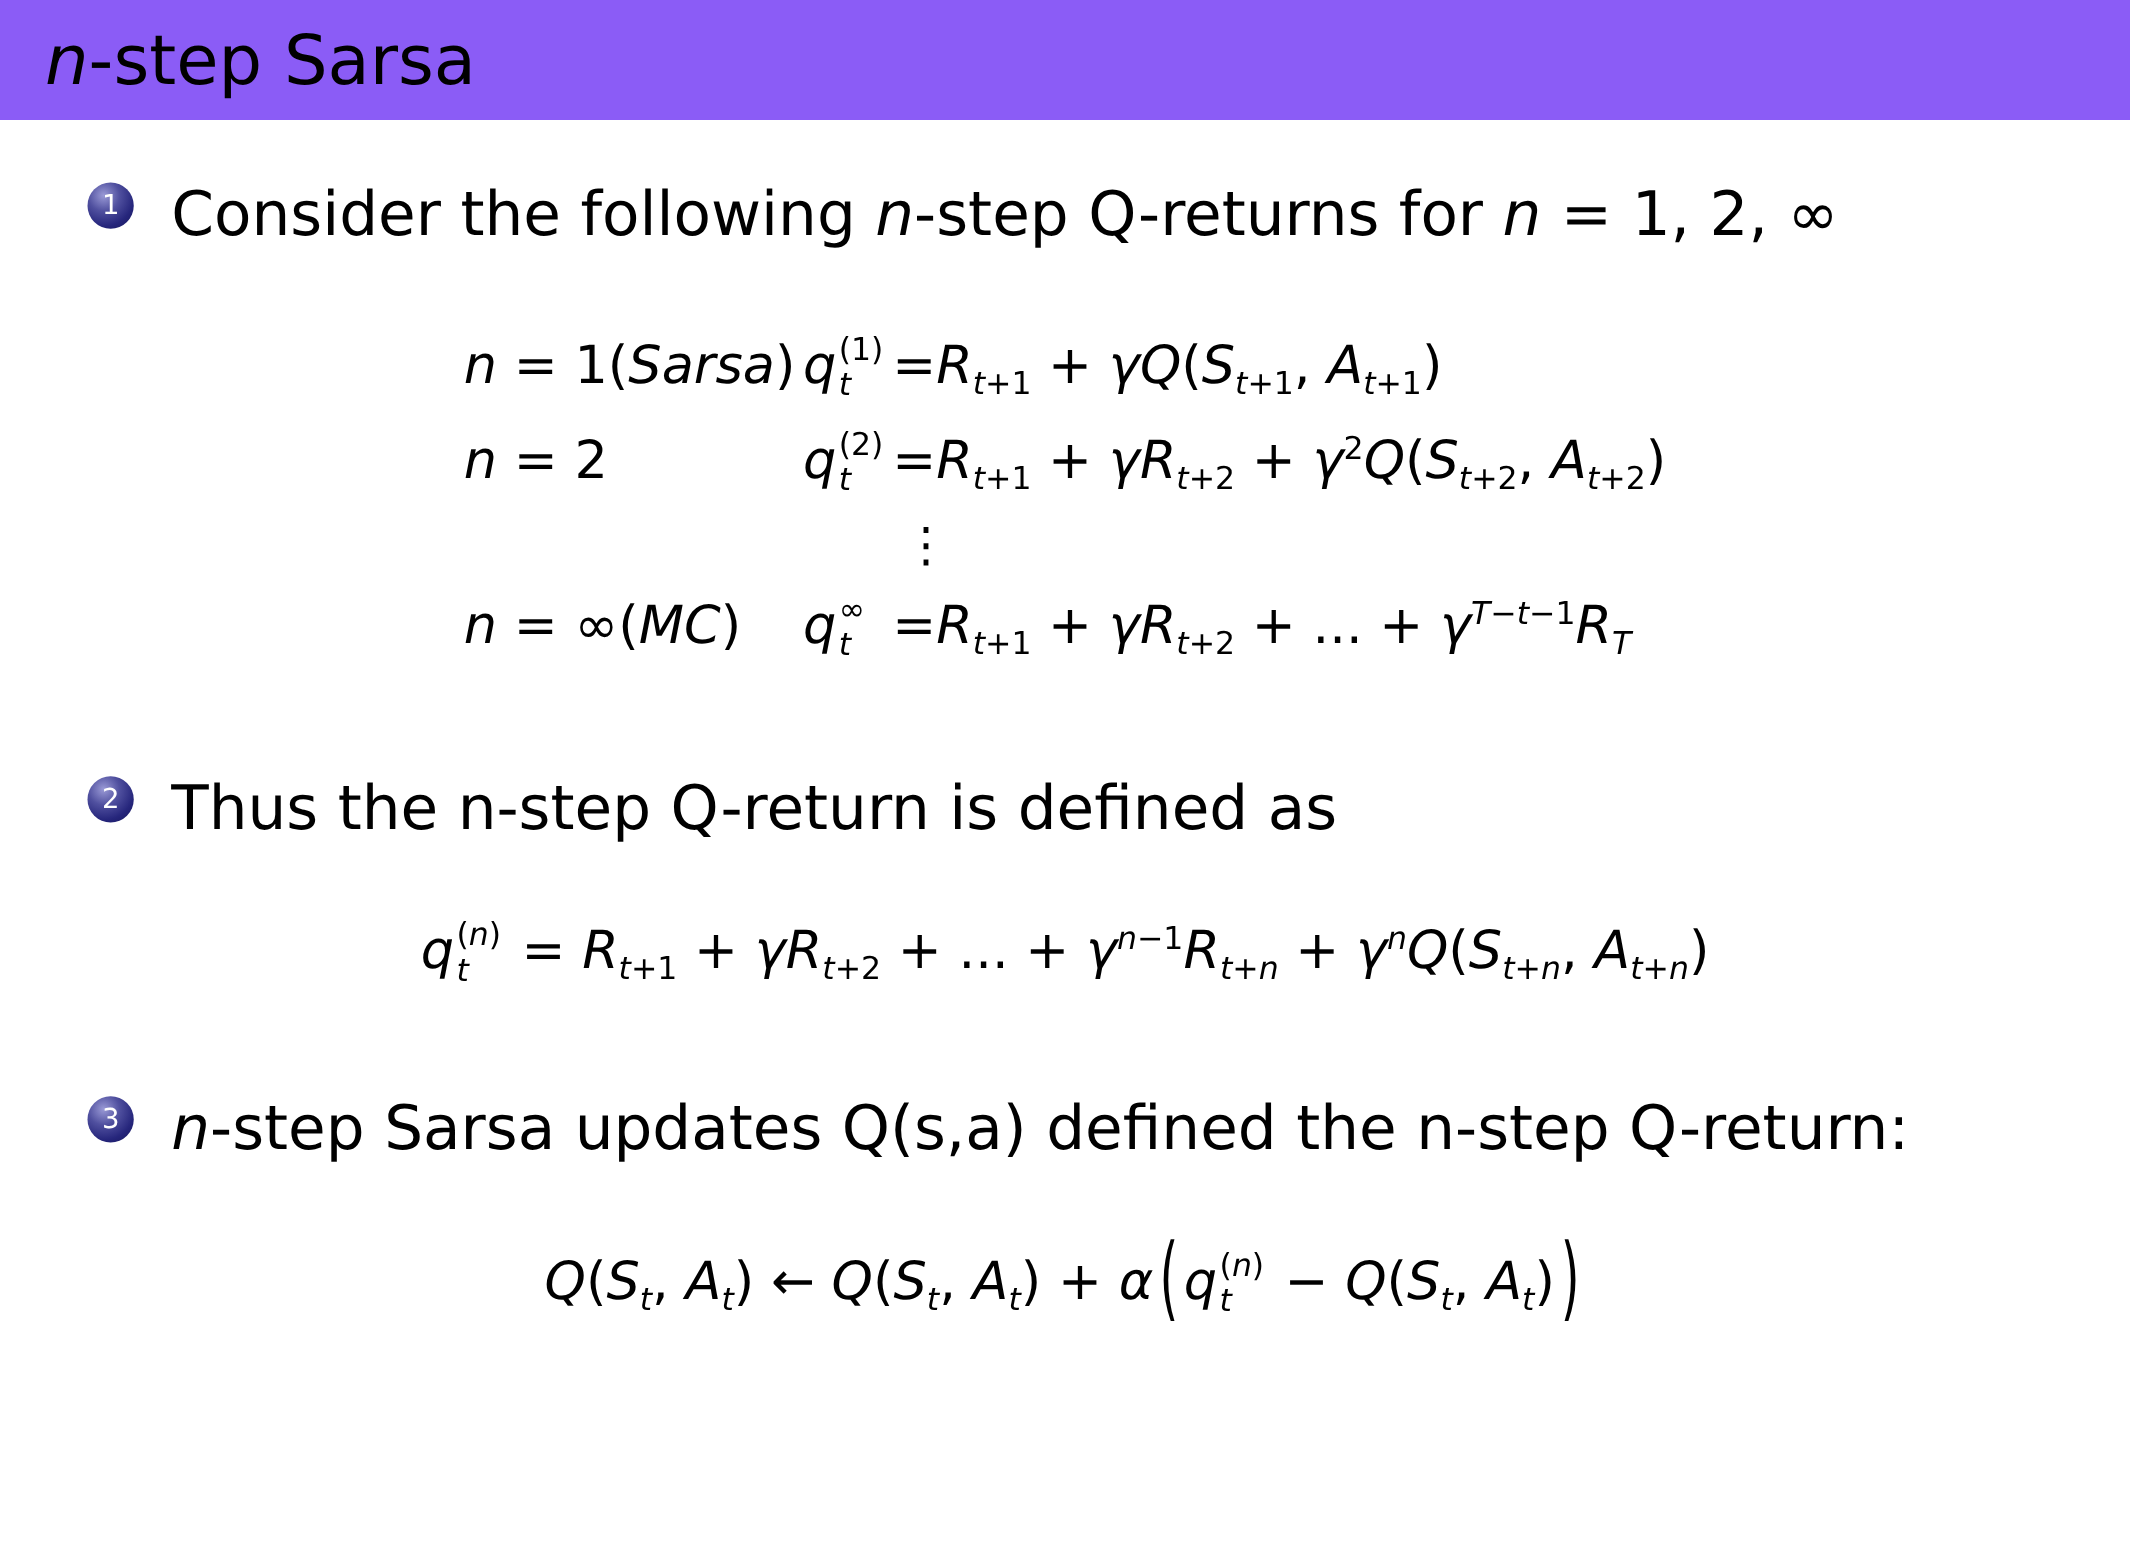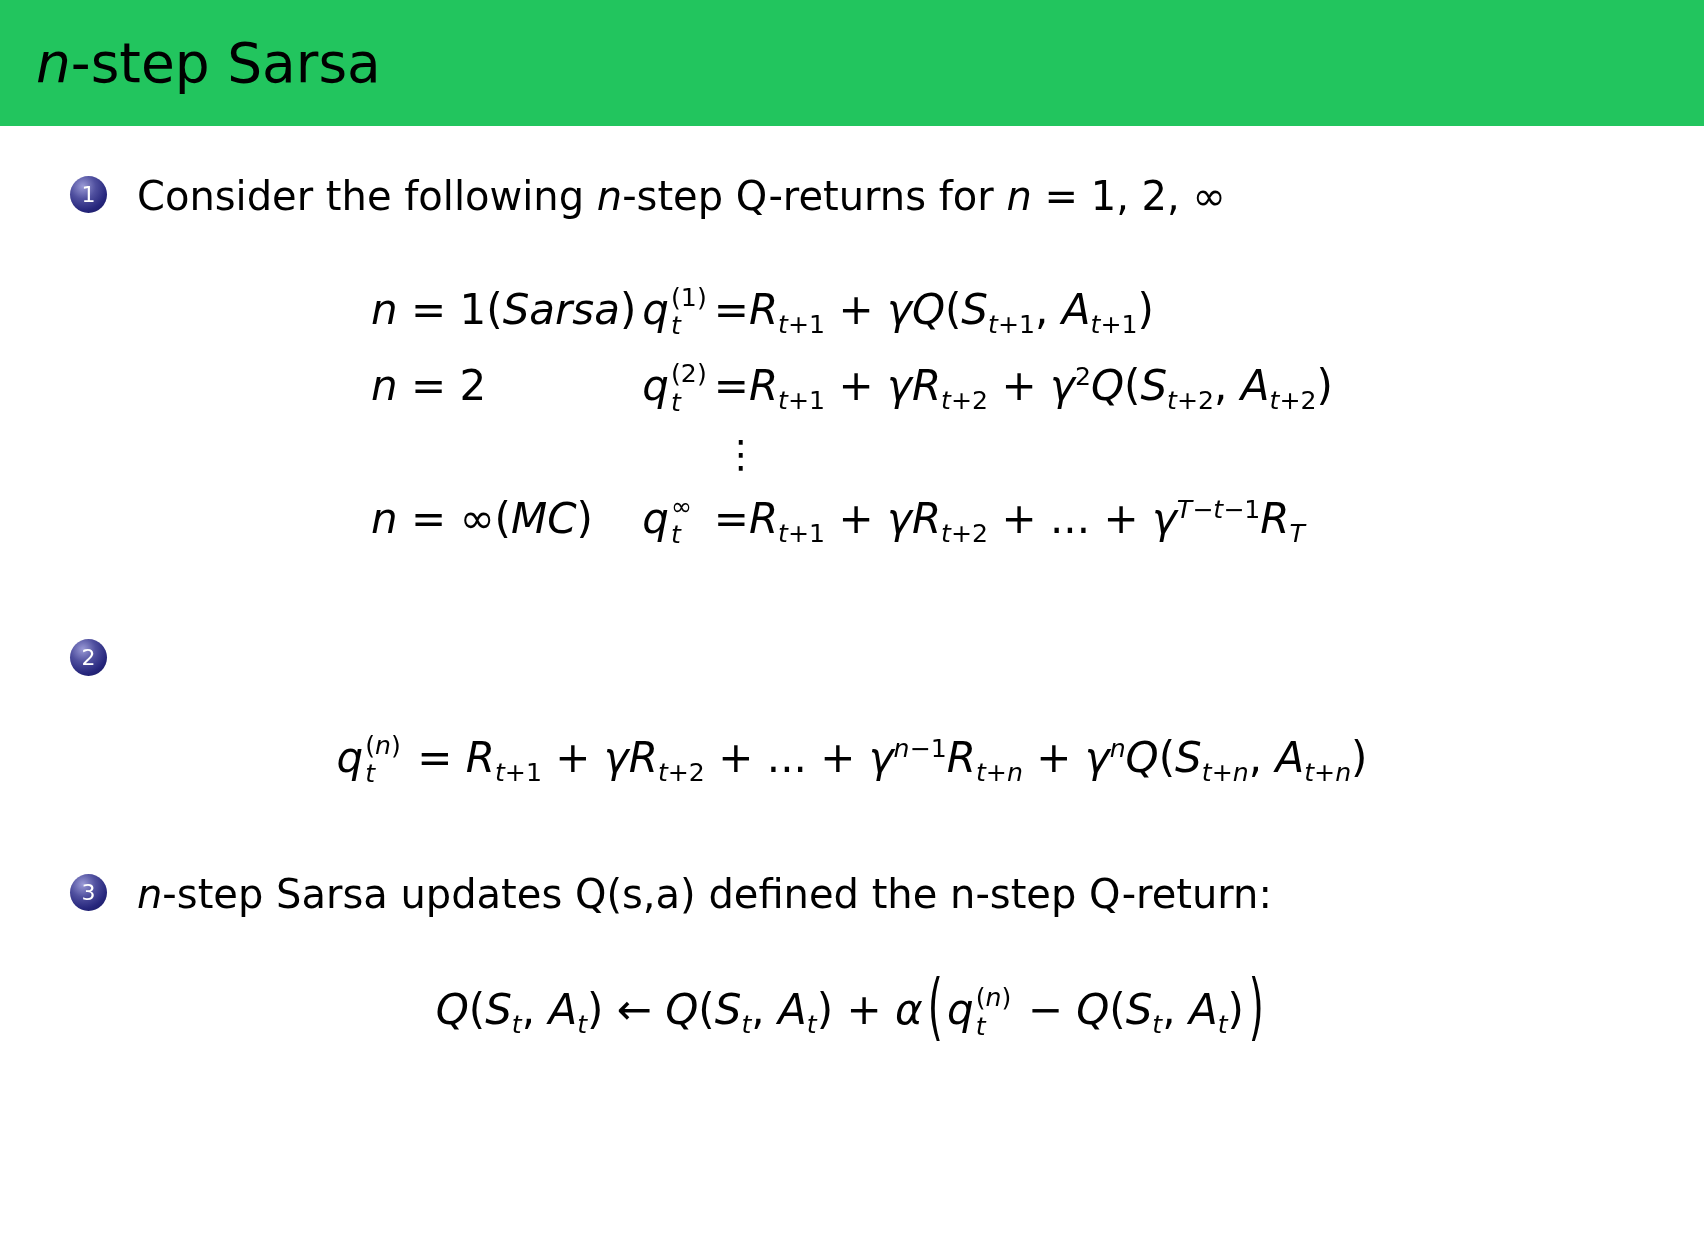--- a/index.html
+++ b/index.html
@@ -4,39 +4,39 @@
 <style>
   * { box-sizing: border-box; }
   html, body { margin: 0; padding: 0; }
   body {
     width: 1704px; height: 1240px;
     background: #ffffff; color: #000000;
     font-family: "DejaVu Sans", "Liberation Sans", sans-serif;
     overflow: hidden;
   }
   .header {
-    height: 126px; background: #22c55e;
+    height: 96px; background: #8b5cf6;
     display: flex; align-items: center;
     padding: 0 36px;
   }
   .title { font-size: 55px; font-weight: 400; margin: 0; }
   .content { padding: 44px 48px 0 48px; }
 
   .mi { font-style: italic; }
   .mt { font-style: normal; }
 
   .bullet { display: flex; align-items: flex-start; }
   .ball {
     flex: 0 0 auto; width: 37px; height: 37px; border-radius: 50%;
     margin: 6px 30px 0 22px;
     background: radial-gradient(circle at 35% 28%, #9a9ad6 0%, #50509f 35%, #26267c 68%, #141457 100%);
     color: #ffffff; display: flex; align-items: center; justify-content: center;
     font-size: 22px;
   }
-  .btext { font-size: 40px; line-height: 1.3; }
+  .btext { font-size: 49px; line-height: 1.3; }
 
   
   .eqgroup {
     display: grid;
     grid-template-columns: max-content max-content max-content;
     column-gap: 4px; row-gap: 20px;
     width: fit-content;
     margin: 62px auto 84px;
     font-size: 42px;
     align-items: baseline;
@@ -110,20 +110,21 @@
               <span><span class="mi">t</span></span>
             </span></span>
         <span class="eq-rhs"><span class="mt">=</span><span class="mi">R</span><sub><span class="mi">t</span><span class="mt">+1</span></sub><span class="mt"> + </span><span class="mi">γR</span><sub><span class="mi">t</span><span class="mt">+2</span></sub><span class="mt"> + ... + </span><span class="mi">γ</span><sup><span class="mi">T</span><span class="mt">−</span><span class="mi">t</span><span class="mt">−1</span></sup><span class="mi">R</span><sub><span class="mi">T</span></sub></span>
       </div>
     </div>
 
     <div class="bullet">
       <span class="ball">
         <span>2</span>
       </span>
+      <span class="btext"><span class="mt">Thus the n-step Q-return is defined as</span></span>
     </div>
 
     <div class="eq-line eq-nstep"><span class="mi">q</span><span class="ss">
           <span><span class="mt">(</span><span class="mi">n</span><span class="mt">)</span></span>
           <span><span class="mi">t</span></span>
         </span><span class="mt"> = </span><span class="mi">R</span><sub><span class="mi">t</span><span class="mt">+1</span></sub><span class="mt"> + </span><span class="mi">γR</span><sub><span class="mi">t</span><span class="mt">+2</span></sub><span class="mt"> + ... + </span><span class="mi">γ</span><sup><span class="mi">n</span><span class="mt">−1</span></sup><span class="mi">R</span><sub><span class="mi">t</span><span class="mt">+</span><span class="mi">n</span></sub><span class="mt"> + </span><span class="mi">γ</span><sup><span class="mi">n</span></sup><span class="mi">Q</span><span class="mt">(</span><span class="mi">S</span><sub><span class="mi">t</span><span class="mt">+</span><span class="mi">n</span></sub><span class="mt">, </span><span class="mi">A</span><sub><span class="mi">t</span><span class="mt">+</span><span class="mi">n</span></sub><span class="mt">)</span></div>
 
     <div class="bullet">
       <span class="ball">
         <span>3</span>

